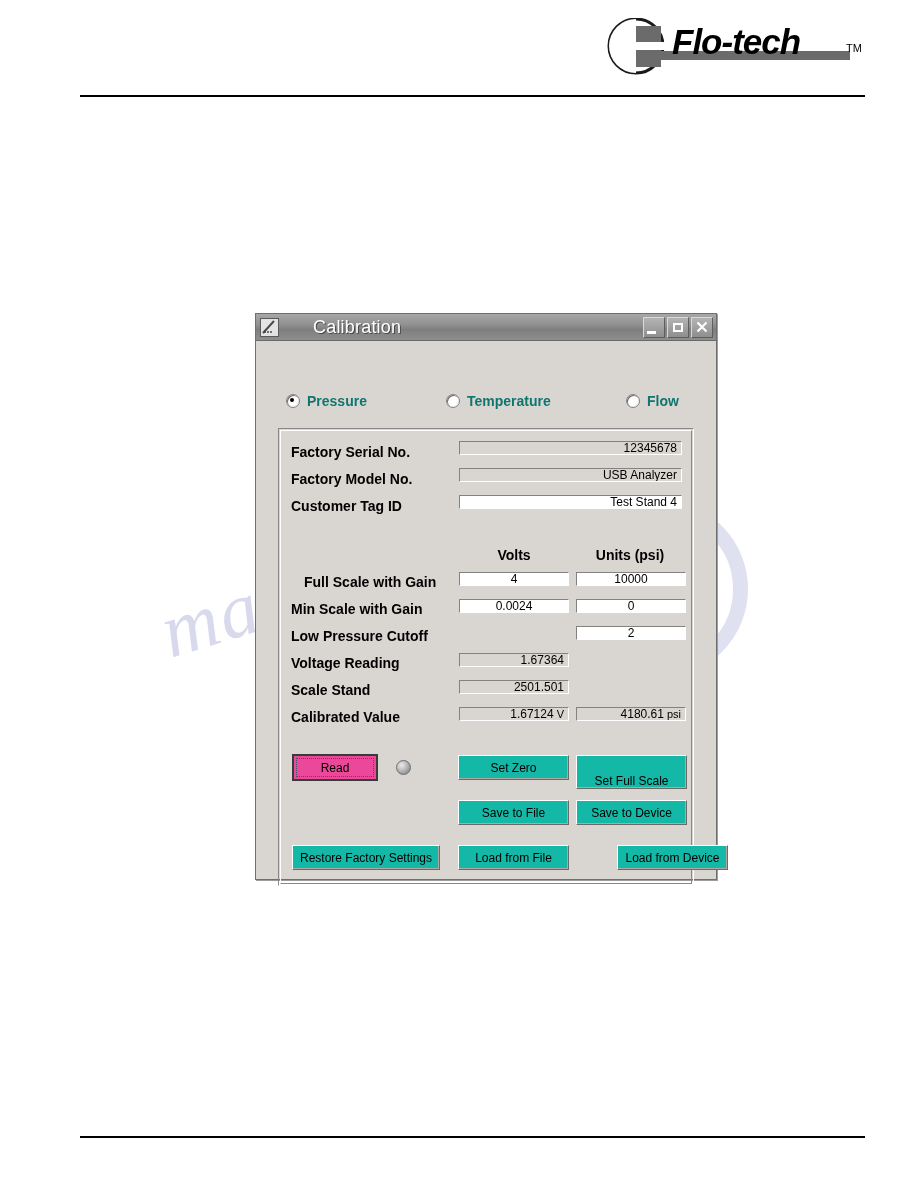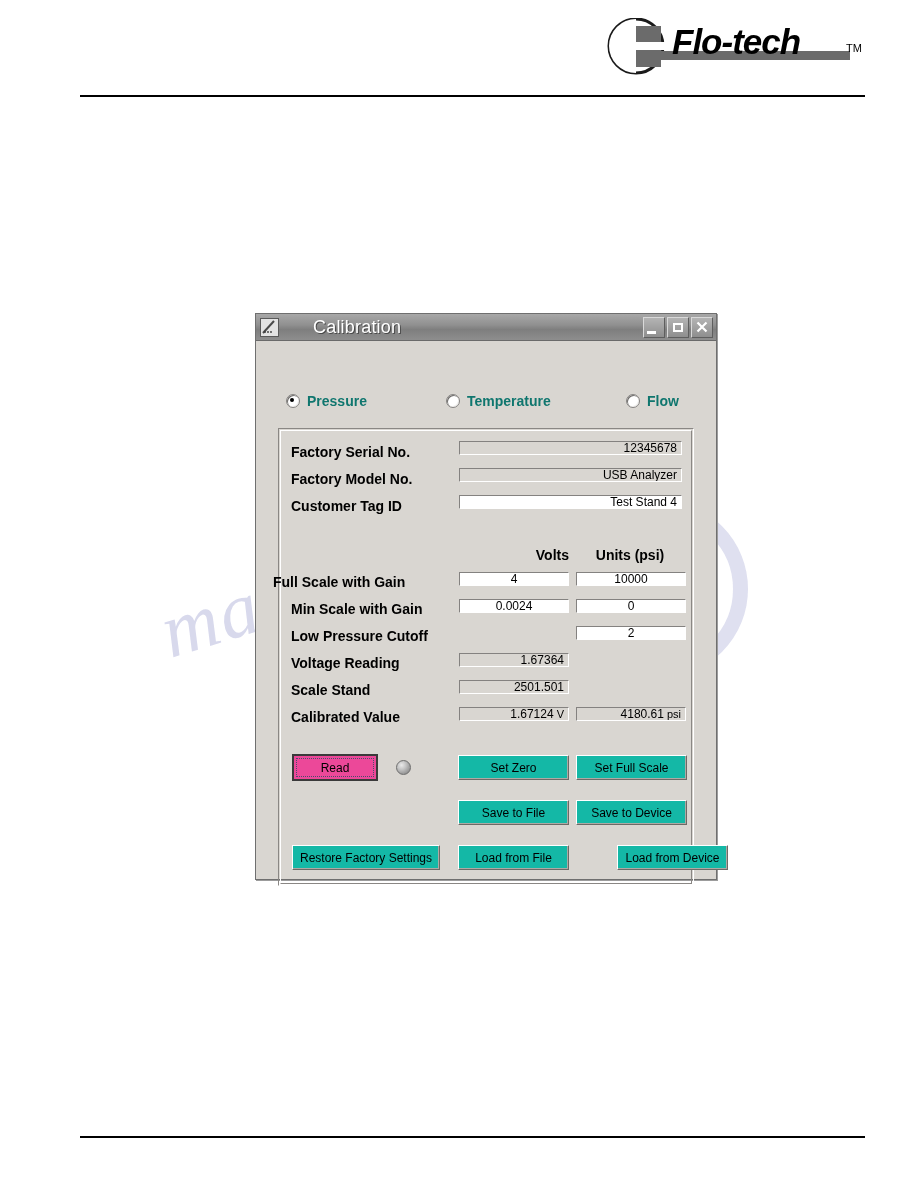--- a/index.html
+++ b/index.html
@@ -375,24 +375,24 @@
     <div class="fld-label" style="left:35px; top:130px;">Factory Model No.</div>
     <div class="tf disabled right" style="left:203px; top:127px; width:223px;">
       <span>USB Analyzer</span>
     </div>
 
     <div class="fld-label" style="left:35px; top:157px;">Customer Tag ID</div>
     <div class="tf right" style="left:203px; top:154px; width:223px;">
       <span>Test Stand 4</span>
     </div>
 
-    <div class="col-head" style="left:203px; top:206px; width:110px;text-align:right;">Volts</div>
+    <div class="col-head" style="left:203px; top:206px; width:110px;">Volts</div>
     <div class="col-head" style="left:319px; top:206px; width:110px;">Units (psi)</div>
 
-    <div class="fld-label" style="left:17px; top:233px;">Full Scale with Gain</div>
+    <div class="fld-label" style="left:48px; top:233px;">Full Scale with Gain</div>
     <div class="tf center" style="left:203px; top:231px; width:110px;">
       <span>4</span>
     </div>
     <div class="tf center" style="left:320px; top:231px; width:110px;">
       <span>10000</span>
     </div>
 
     <div class="fld-label" style="left:35px; top:260px;">Min Scale with Gain</div>
     <div class="tf center" style="left:203px; top:258px; width:110px;">
       <span>0.0024</span>
@@ -428,21 +428,21 @@
 
     <div class="btn" id="read-button" style="left:36px; top:413px; width:86px; height:27px;">
       <span class="focus-rect"></span>
       <span>Read</span>
     </div>
     <div id="read-led" style="left:140px; top:419px;"></div>
 
     <div class="btn" style="left:202px; top:414px; width:111px; height:25px;">
       <span>Set Zero</span>
     </div>
-    <div class="btn" style="left:320px; top:414px; width:111px; height:25px;">
+    <div class="btn" style="left:320px; top:414px; width:111px; height:34px;align-items:flex-end;">
       <span>Set Full Scale</span>
     </div>
 
     <div class="btn" style="left:202px; top:459px; width:111px; height:25px;">
       <span>Save to File</span>
     </div>
     <div class="btn" style="left:320px; top:459px; width:111px; height:25px;">
       <span>Save to Device</span>
     </div>
 

